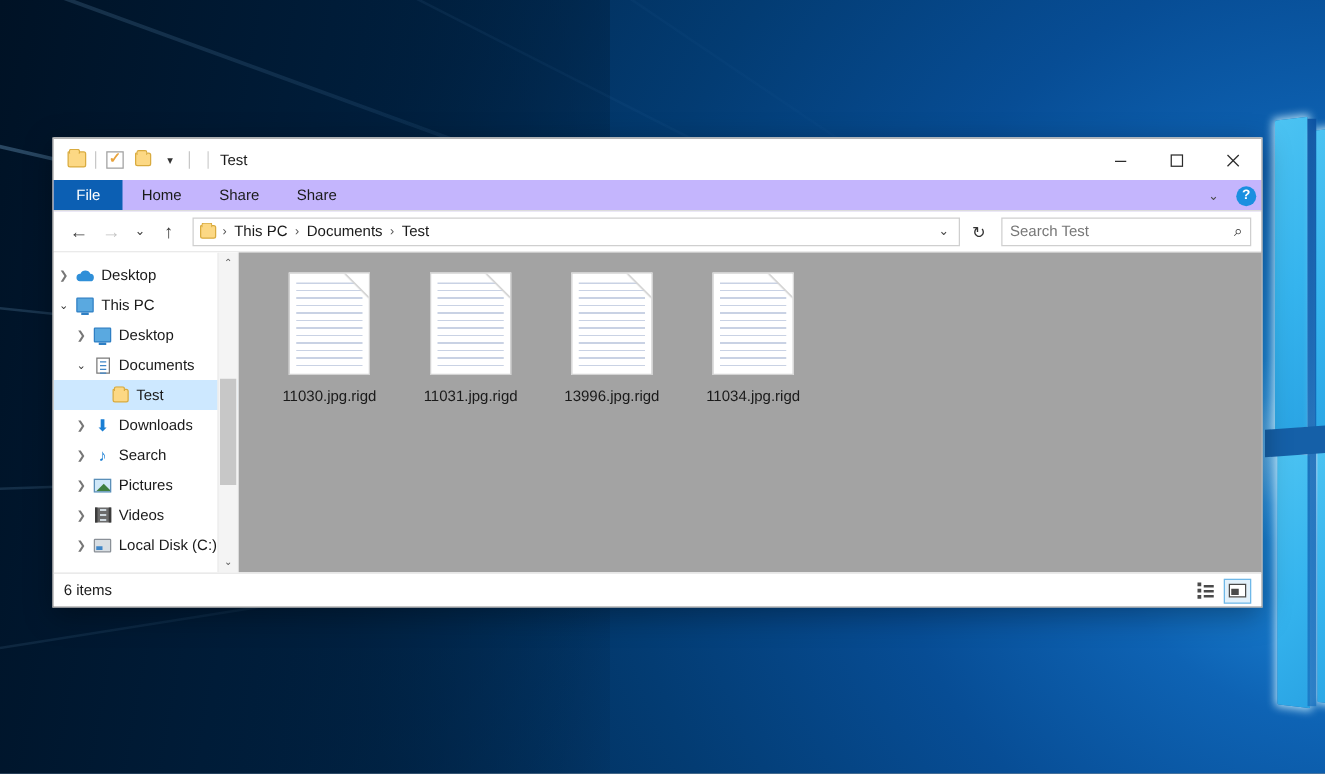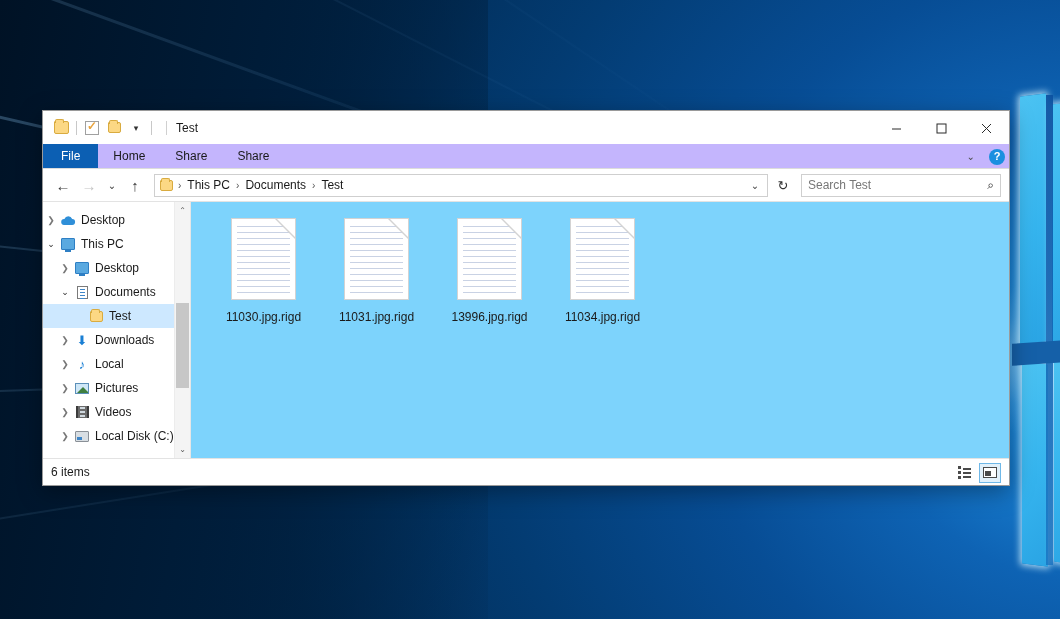--- a/index.html
+++ b/index.html
@@ -285,21 +285,21 @@
   }
   .sb-track { flex: 1; width: 16px; position: relative; }
   .sb-thumb {
     position: absolute; left: 1px; width: 13px;
     top: 38%; height: 38%;
     background: #c7c7c7;
   }
 
   
   .content {
-    flex: 1; background: #7dd3fc; position: relative;
+    flex: 1; background: #a3a3a3; position: relative;
     padding: 14px 10px 0 16px;
   }
   .file-grid {
     display: flex; flex-wrap: wrap; gap: 0;
   }
   .file-item {
     width: 113px; display: flex; flex-direction: column; align-items: center;
     padding-top: 2px;
   }
   .doc-icon {
@@ -522,21 +522,21 @@
               <span class="ic-download">⬇</span>
             </span>
           <span class="t-label">Downloads</span>
         </div>
 
         <div class="tree-item indent-2">
           <span class="twisty">❯</span>
           <span class="t-ico">
               <span class="ic-music">♪</span>
             </span>
-          <span class="t-label">Local</span>
+          <span class="t-label">Search</span>
         </div>
 
         <div class="tree-item indent-2">
           <span class="twisty">❯</span>
           <span class="t-ico">
               <span class="ic-pictures"></span>
             </span>
           <span class="t-label">Pictures</span>
         </div>
 

